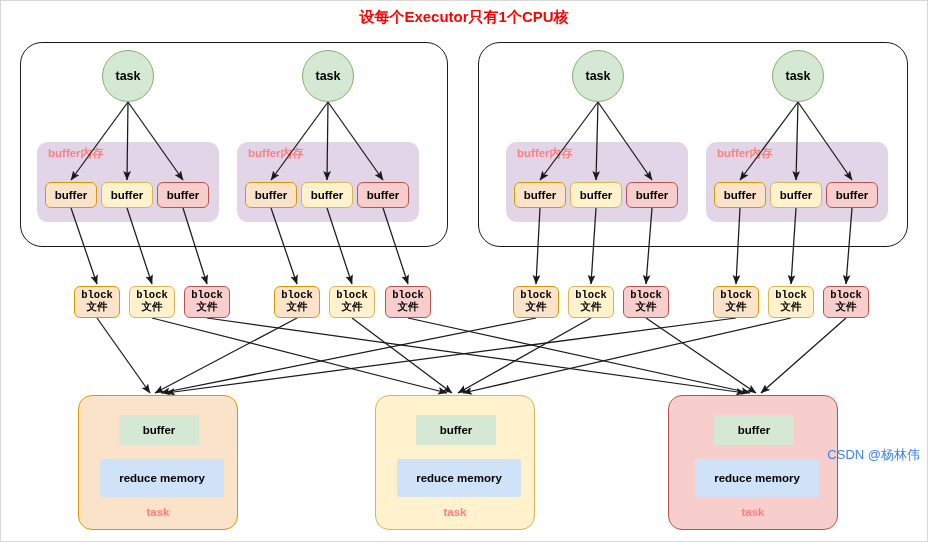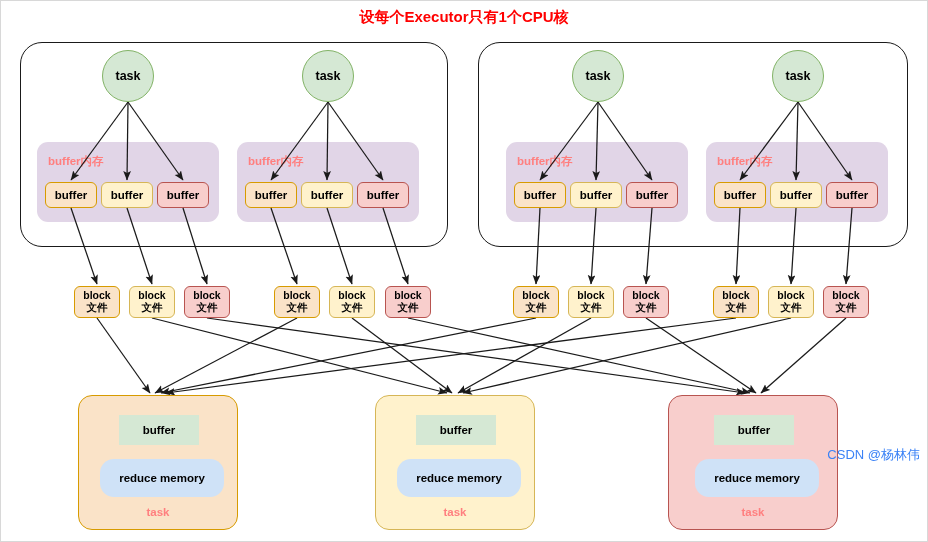--- a/index.html
+++ b/index.html
@@ -49,21 +49,21 @@
 
   
   .buffermem {
     position: absolute;
     background: #e1d5e7;
     border-radius: 11px;
     z-index: 2;
   }
   .buffermem-label {
     position: absolute;
-    left: 11px; top: 12px;
+    left: 11px; top: 4px;
     color: #ff7f7f;
     font-size: 11.5px;
     font-weight: bold;
     white-space: nowrap;
   }
 
   
   .task-circle {
     position: absolute;
     width: 52px; height: 52px;
@@ -103,20 +103,21 @@
     border-radius: 6px;
     display: flex;
     flex-direction: column;
     align-items: center;
     justify-content: center;
     font-size: 10.5px;
     font-weight: bold;
     color: #000000;
     line-height: 1.12;
     z-index: 6;
+    font-family: Liberation Mono, monospace;
   }
 
   
   .reduce-task {
     position: absolute;
     border-radius: 14px;
     z-index: 6;
   }
   .reduce-buffer {
     position: absolute;
@@ -124,21 +125,21 @@
     display: flex;
     align-items: center;
     justify-content: center;
     font-size: 11.5px;
     font-weight: bold;
     color: #000000;
   }
   .reduce-mem {
     position: absolute;
     background: #cfe2f7;
-    border-radius: 14px;
+    border-radius: 2px;
     display: flex;
     align-items: center;
     justify-content: center;
     font-size: 11.5px;
     font-weight: bold;
     color: #000000;
   }
   .reduce-label {
     position: absolute;
     left: 0; width: 100%;

